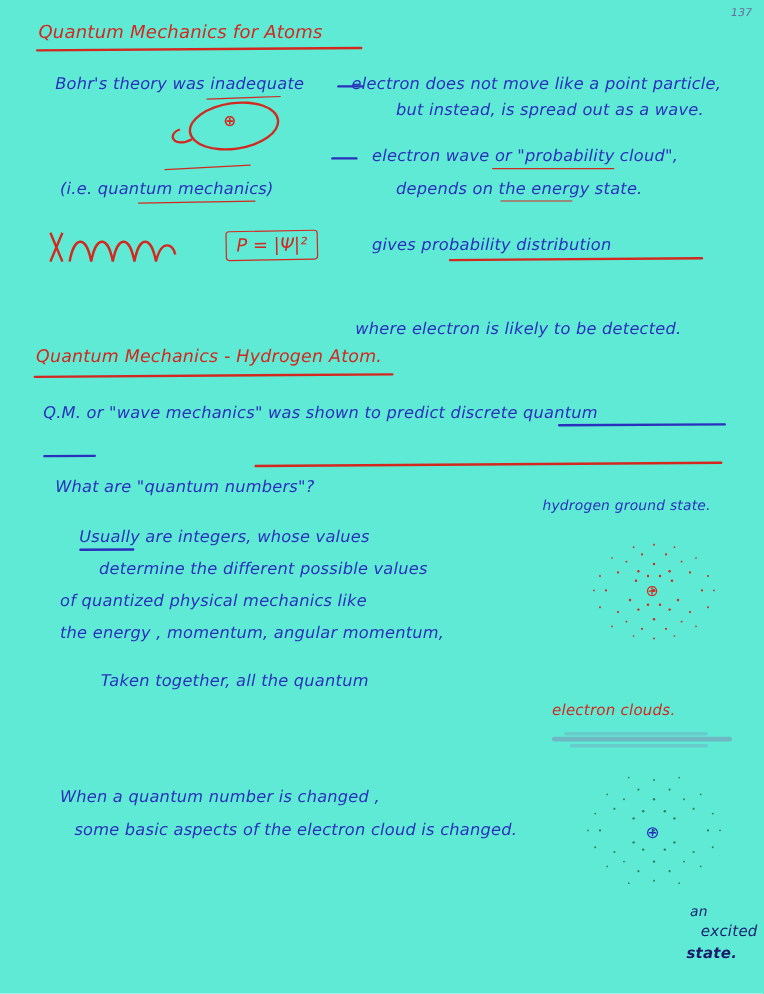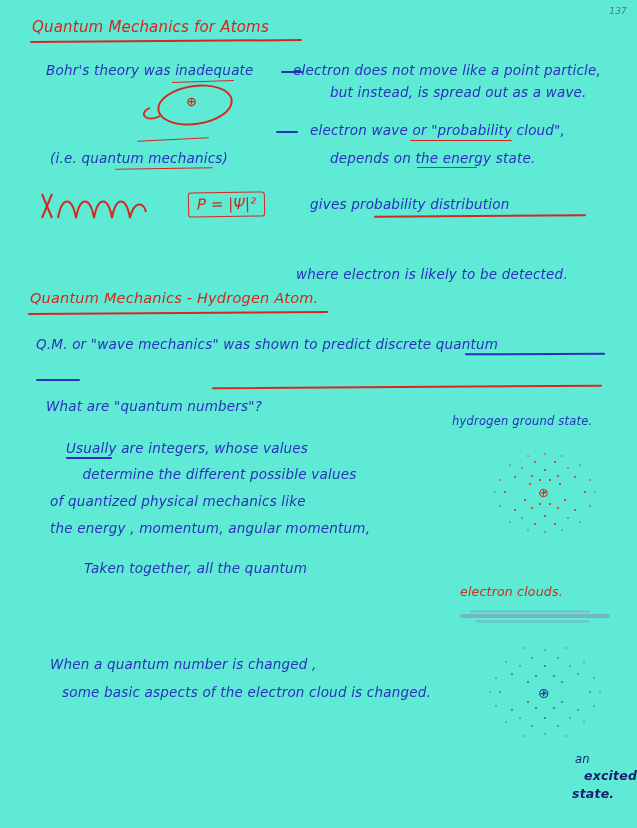--- a/index.html
+++ b/index.html
@@ -236,16 +236,16 @@
         <circle cx="130" cy="60" r=".7"></circle>
       <circle cx="54" cy="16" r=".7"></circle>
         <circle cx="96" cy="16" r=".7"></circle>
       <circle cx="54" cy="104" r=".7"></circle>
         <circle cx="96" cy="104" r=".7"></circle>
     </g>
     <text x="68" y="66" fill="#2b2fbd" font-size="14" font-family="DejaVu Sans">⊕</text>
   </svg>
 
   <div class="caption hw dark t13" style="left:575px;top:752px;">an</div>
-  <div class="caption hw dark t14" style="left:584px;top:768px;font-weight:bold;">excited</div>
+  <div class="caption hw dark t14" style="left:584px;top:768px;font-weight:normal;">excited</div>
   <div class="caption hw dark t14" style="left:572px;top:786px;font-weight:bold;">state.</div>
 
 </div>
 
 </body></html>

